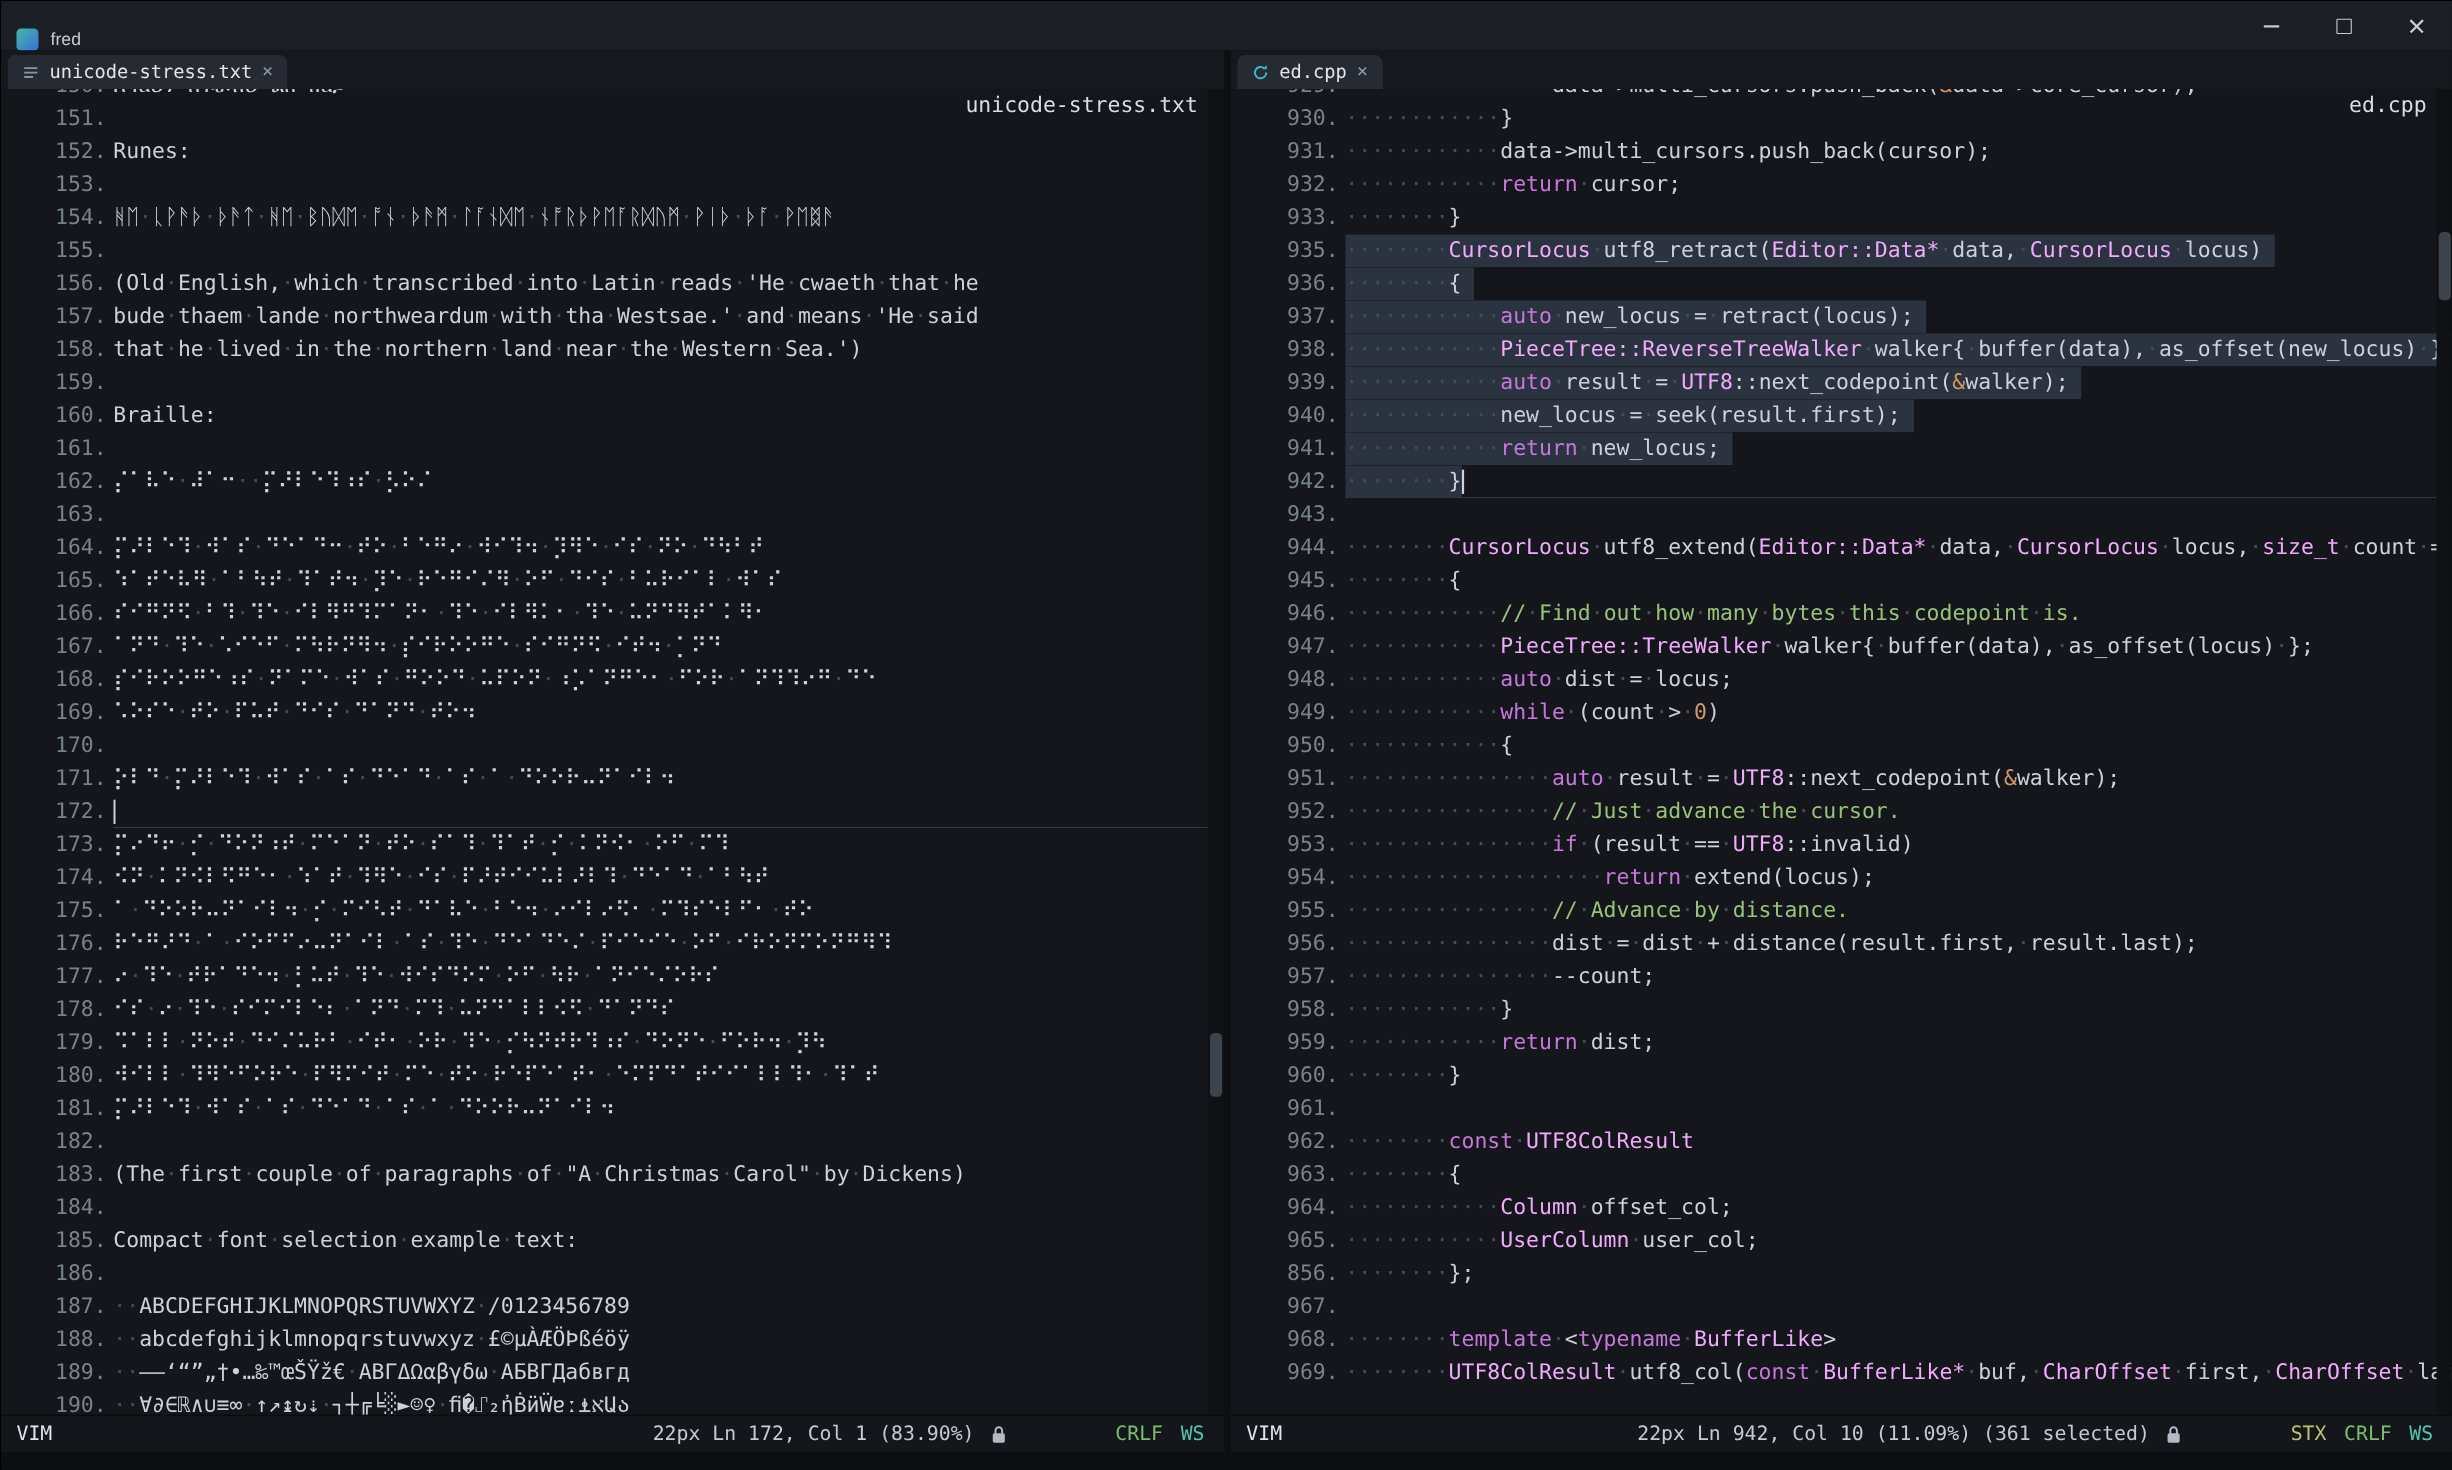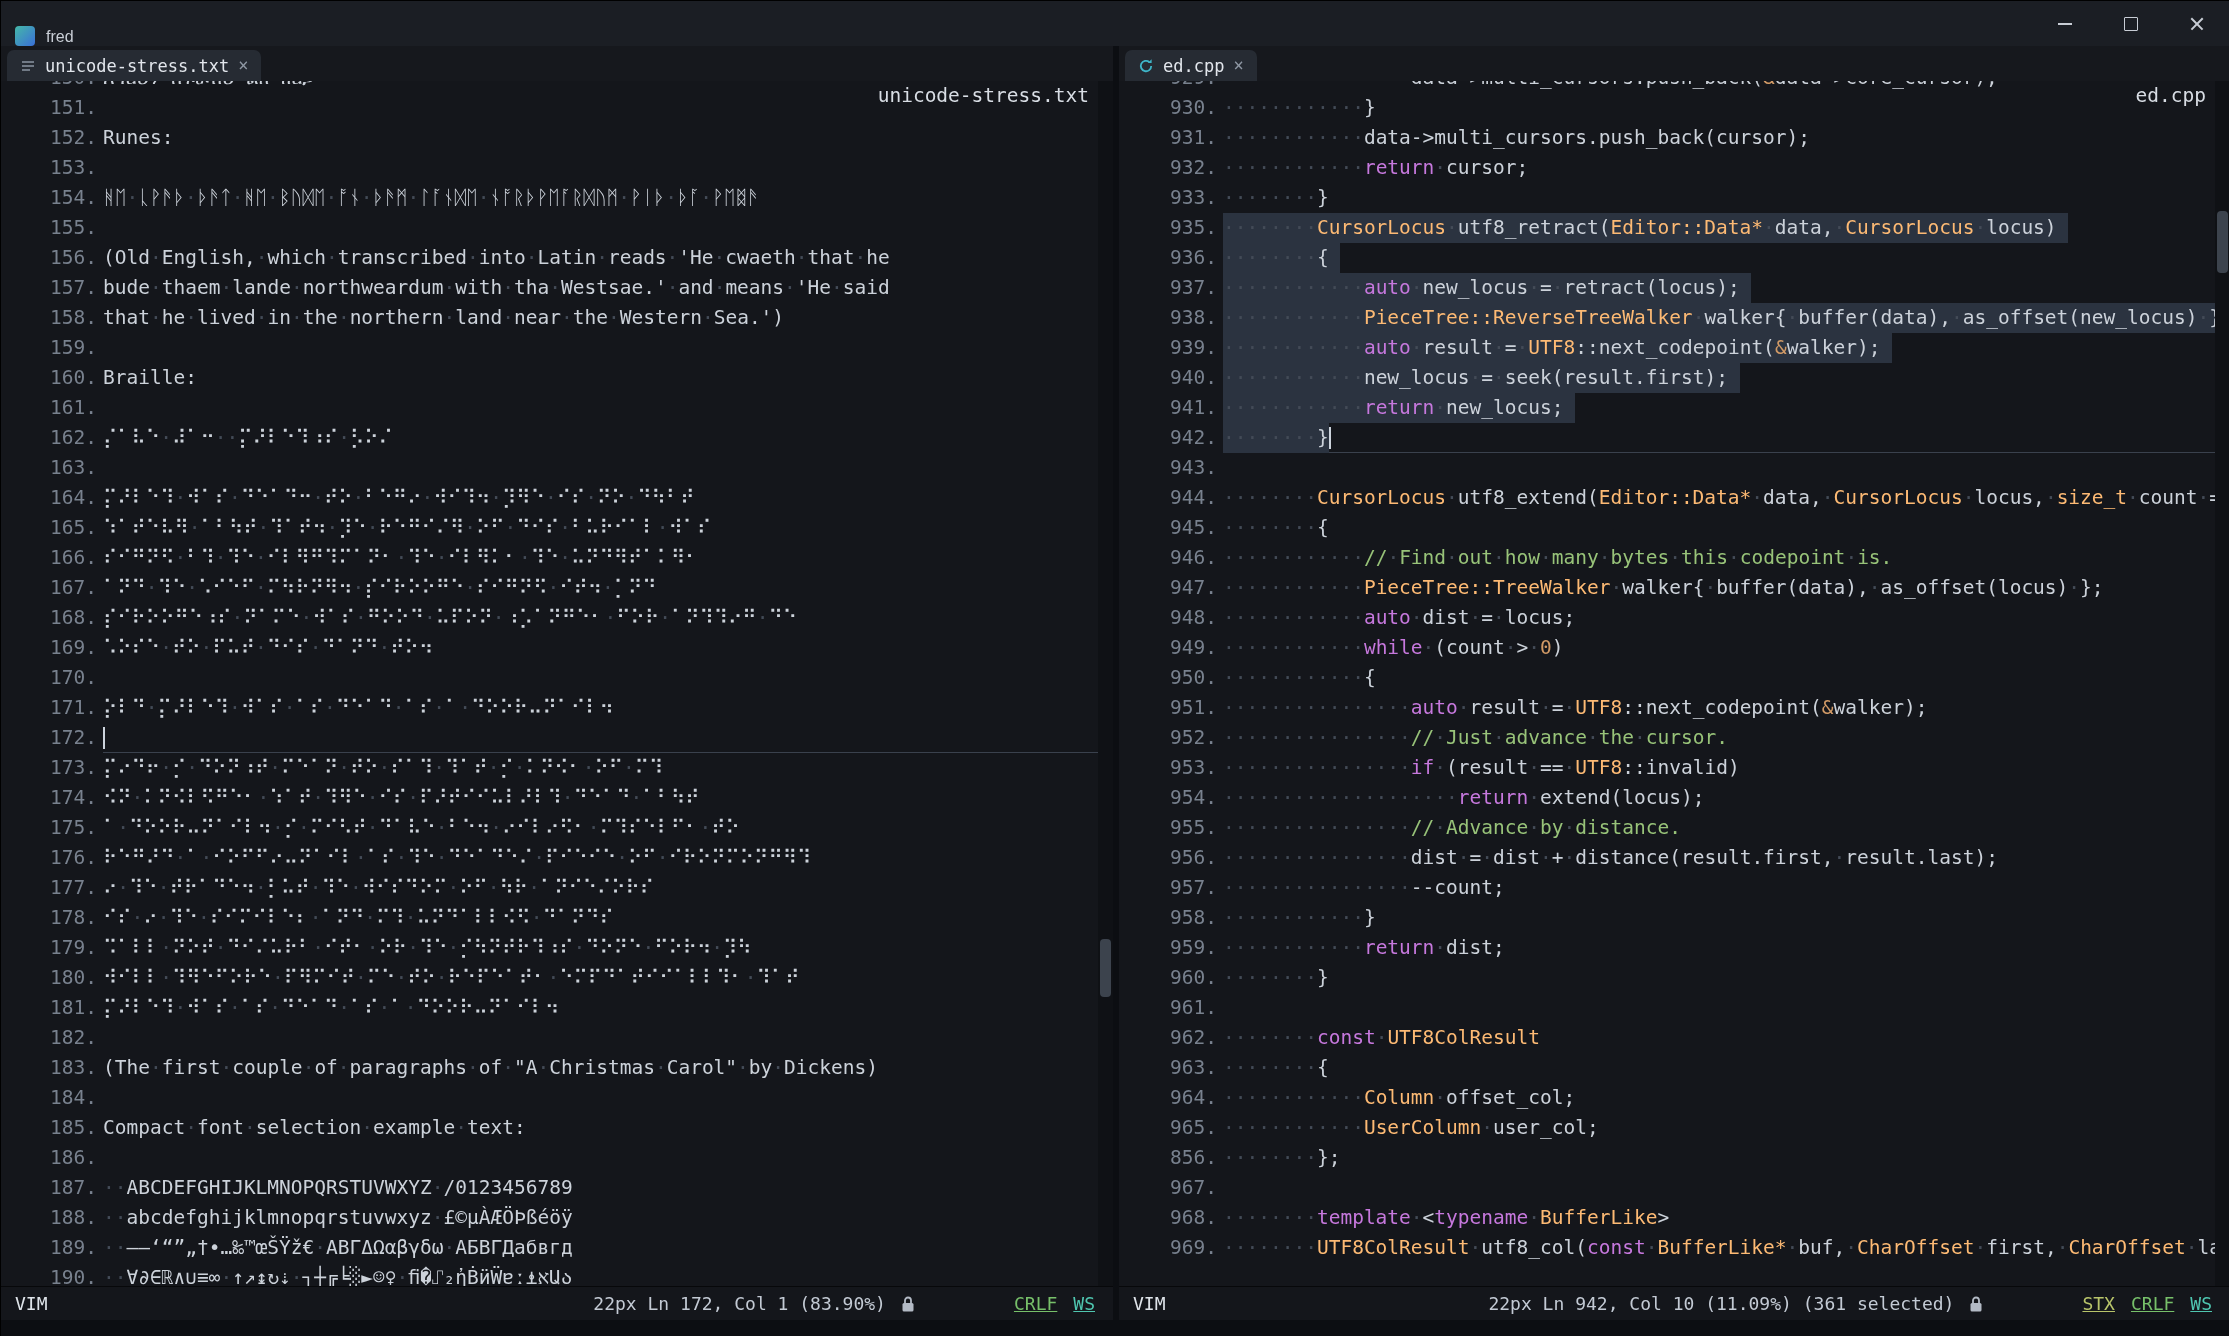--- a/index.html
+++ b/index.html
@@ -37,41 +37,41 @@
   
   .editor{flex:1;min-height:0;position:relative;overflow:hidden;background:#14161b;padding-left:36px;}
   .lines{margin-top:-18px;}
   .row{display:flex;height:30px;line-height:30px;font-size:19.5px;white-space:pre;}
   .num{flex:none;width:60px;text-align:right;color:#78818e;}
   .pane.right .num{width:62px;}
   .code{flex:1;min-width:0;position:relative;margin-left:6px;overflow:hidden;}
   .tok{position:relative;z-index:1;}
   .p{color:#ccd2da;}
   .k{color:#c678dd;}
-  .t{color:#fdba74;}
+  .t{color:#f0abfc;}
   .c{color:#98c379;}
   .o{color:#d19a66;}
   .ws{color:#434b57;}
   .sel{position:absolute;z-index:0;top:0;bottom:0;background:#2b3340;}
   .row.current .code{box-shadow:inset 0 -1px 0 #3a414d;}
   .cursor-bar{position:absolute;z-index:2;top:4px;height:22px;width:2px;background:#ccd3dc;}
   .overlay-file{position:absolute;top:3px;right:24px;color:#d8dde4;font-size:19.5px;z-index:3;}
 
   .vscroll{position:absolute;top:0;right:0;bottom:0;width:15px;background:#0f1115;z-index:4;}
   .vthumb{position:absolute;left:2px;right:2px;background:#3c434d;border-radius:4px;}
 
   
   .statusbar{height:33px;flex:none;background:#14161b;border-top:1px solid #07080a;
     display:flex;align-items:center;font-size:18px;color:#c3cad4;padding:0 18px 0 14px;}
   .sb-mode{color:#dfe4ea;}
   .sb-right{margin-left:auto;display:flex;align-items:center;gap:14px;text-align:center;}
   .sb-pos{white-space:pre;}
   .sb-gap{width:70px;flex:none;}
   .sb-badges{display:flex;gap:16px;}
-  .badge{font-size:18px;text-decoration:underline;}
+  .badge{font-size:18px;}
 
   .bottom-strip{height:17px;flex:none;background:#0c0e12;}
 </style>
 </head>
 <body>
 
 <div class="window">
 
   <div class="titlebar">
     <div class="app-icon"></div>

